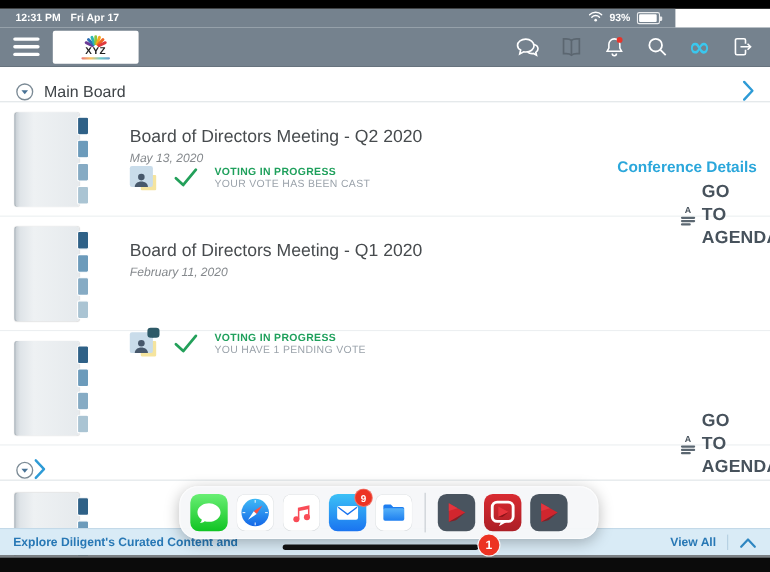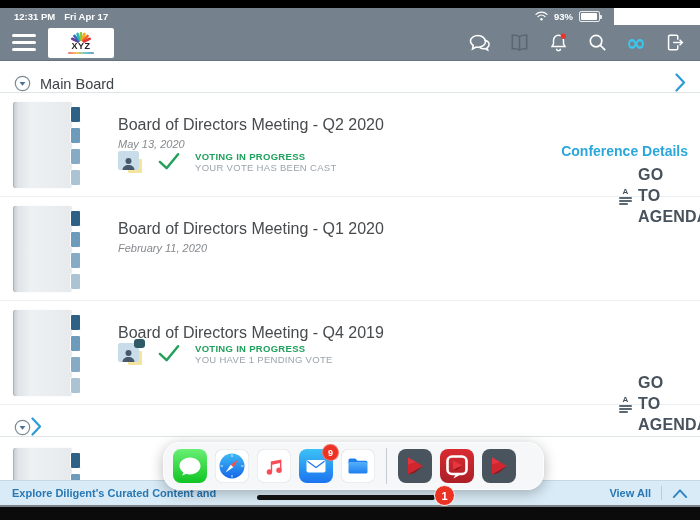--- a/index.html
+++ b/index.html
@@ -14,21 +14,21 @@
   #statusbar .left{display:flex;gap:9px;align-items:center;font-weight:bold;}
   #statusbar .right{display:flex;gap:6px;align-items:center;font-weight:bold;}
   .battery{width:19px;height:9px;border:1px solid rgba(255,255,255,.85);border-radius:2px;position:relative;}
   .battery .fill{position:absolute;left:1px;top:1px;bottom:1px;width:82%;background:#fff;border-radius:1px;}
   .battery .tip{position:absolute;right:-3px;top:2.5px;width:2px;height:4px;background:rgba(255,255,255,.85);border-radius:0 1px 1px 0;}
 
   #appbar{position:absolute;left:0;top:25px;width:700px;height:36px;background:#75828E;
     display:flex;align-items:center;padding:0 12px;box-sizing:border-box;border-bottom:1px solid #67737e;}
   .hamburger{width:24px;height:17px;display:flex;flex-direction:column;justify-content:space-between;cursor:pointer;margin-right:12px;}
   .hamburger span{display:block;height:3px;background:#fff;border-radius:1.5px;}
-  .logo-box{width:66px;height:30px;background:#fff;border-radius:2px;display:flex;flex-direction:column;
+  .logo-box{width:78px;height:30px;background:#fff;border-radius:2px;display:flex;flex-direction:column;
     align-items:center;justify-content:center;line-height:1;}
   .logo-box .xyz{font-size:9px;font-weight:bold;color:#222;letter-spacing:.5px;margin-top:-1px;}
   .logo-box .script{width:26px;height:2px;background:linear-gradient(90deg,#e03a3e,#f6a81c,#2bb7b3,#2e6db4);border-radius:1px;margin-top:1px;opacity:.7;}
   #appbar .spacer{flex:1;}
   .bar-icons{display:flex;align-items:center;gap:13px;}
   .bar-icon{width:26px;height:26px;display:flex;align-items:center;justify-content:center;cursor:pointer;position:relative;}
   .infinity{color:#3AC7EE;font-size:24px;font-weight:bold;line-height:22px;font-family:"DejaVu Sans",sans-serif;}
 
   
   #content{position:absolute;left:0;top:61px;width:700px;height:459px;background:#fff;}
@@ -263,21 +263,20 @@
 
     <div class="card">
       <div class="book">
         <div class="cover"></div>
         <div class="tab t1"></div>
           <div class="tab t2"></div>
           <div class="tab t3"></div>
           <div class="tab t4"></div>
       </div>
       <div class="card-body">
-        <div class="card-title">Board of Directors Meeting - Q4 2019</div>
         <div class="vote-row">
           <div class="vote-icon">
             <span class="sticky"></span>
             <span class="panel">
               <svg width="15" height="14" viewBox="0 0 15 14">
                   <circle cx="7.5" cy="5" r="3" fill="#47586B"></circle>
                   <path d="M1.5 14c0-3 2.7-5 6-5s6 2 6 5z" fill="#47586B"></path>
                 </svg>
             </span>
             <span class="bubble"></span>

